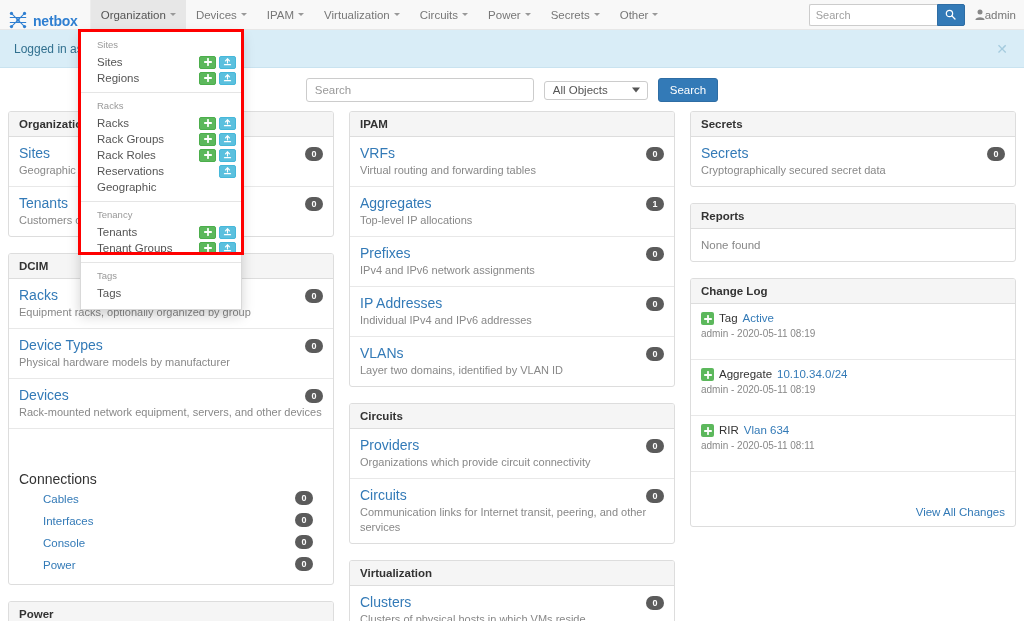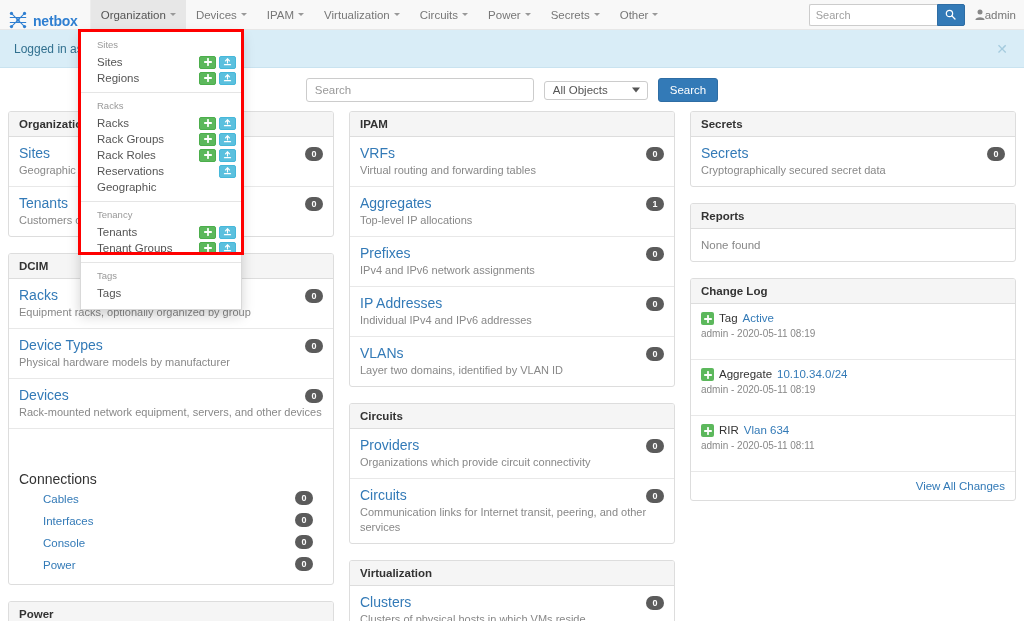--- a/index.html
+++ b/index.html
@@ -329,20 +329,21 @@
   }
   .cl-obj { color: #337ab7; cursor: pointer; }
   .cl-meta {
     font-size: 10px;
     color: #888;
     margin-top: 2px;
   }
   .cl-footer {
     padding: 7px 10px;
     text-align: right;
+    margin-top: 26px;
   }
   .cl-footer a {
     font-size: 11.5px;
     color: #337ab7;
     text-decoration: none;
     cursor: pointer;
   }
 </style>
 </head>
 <body>

